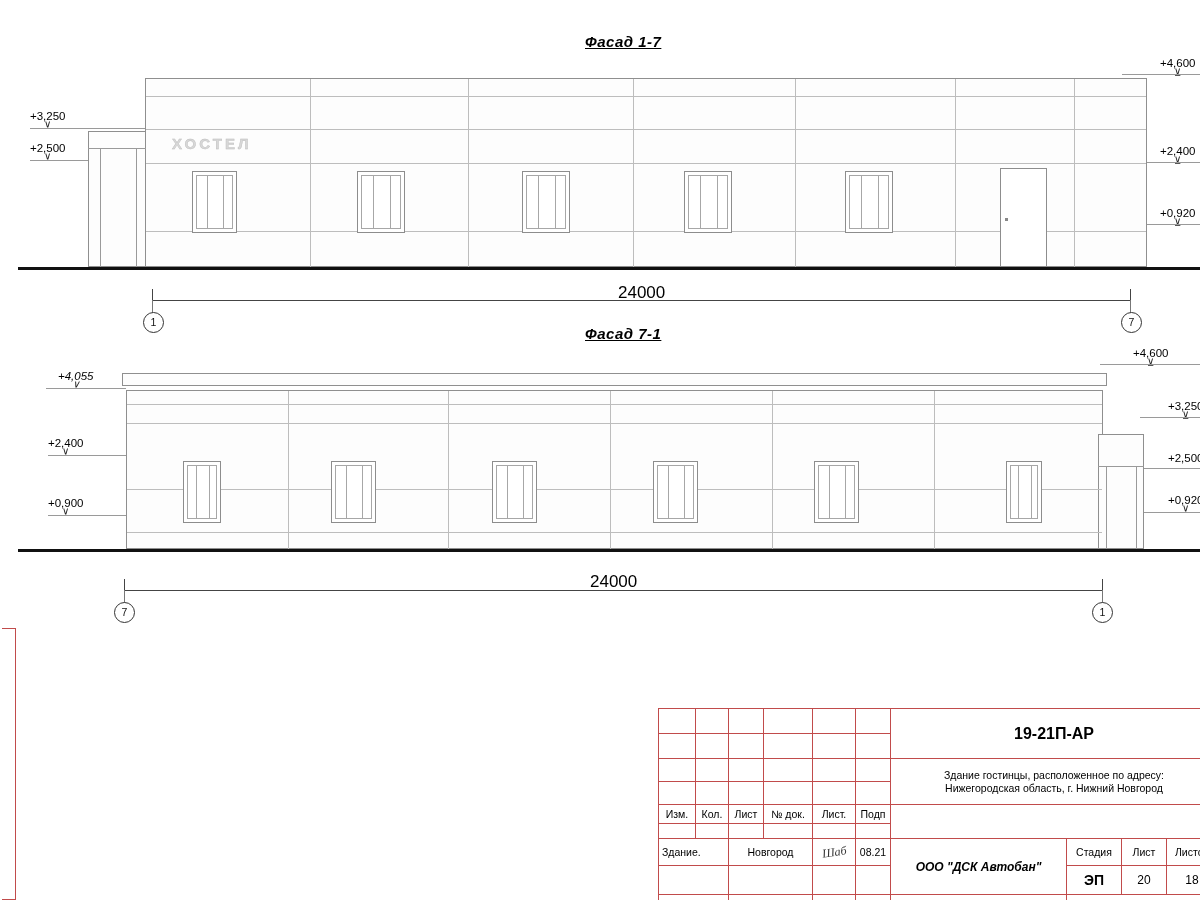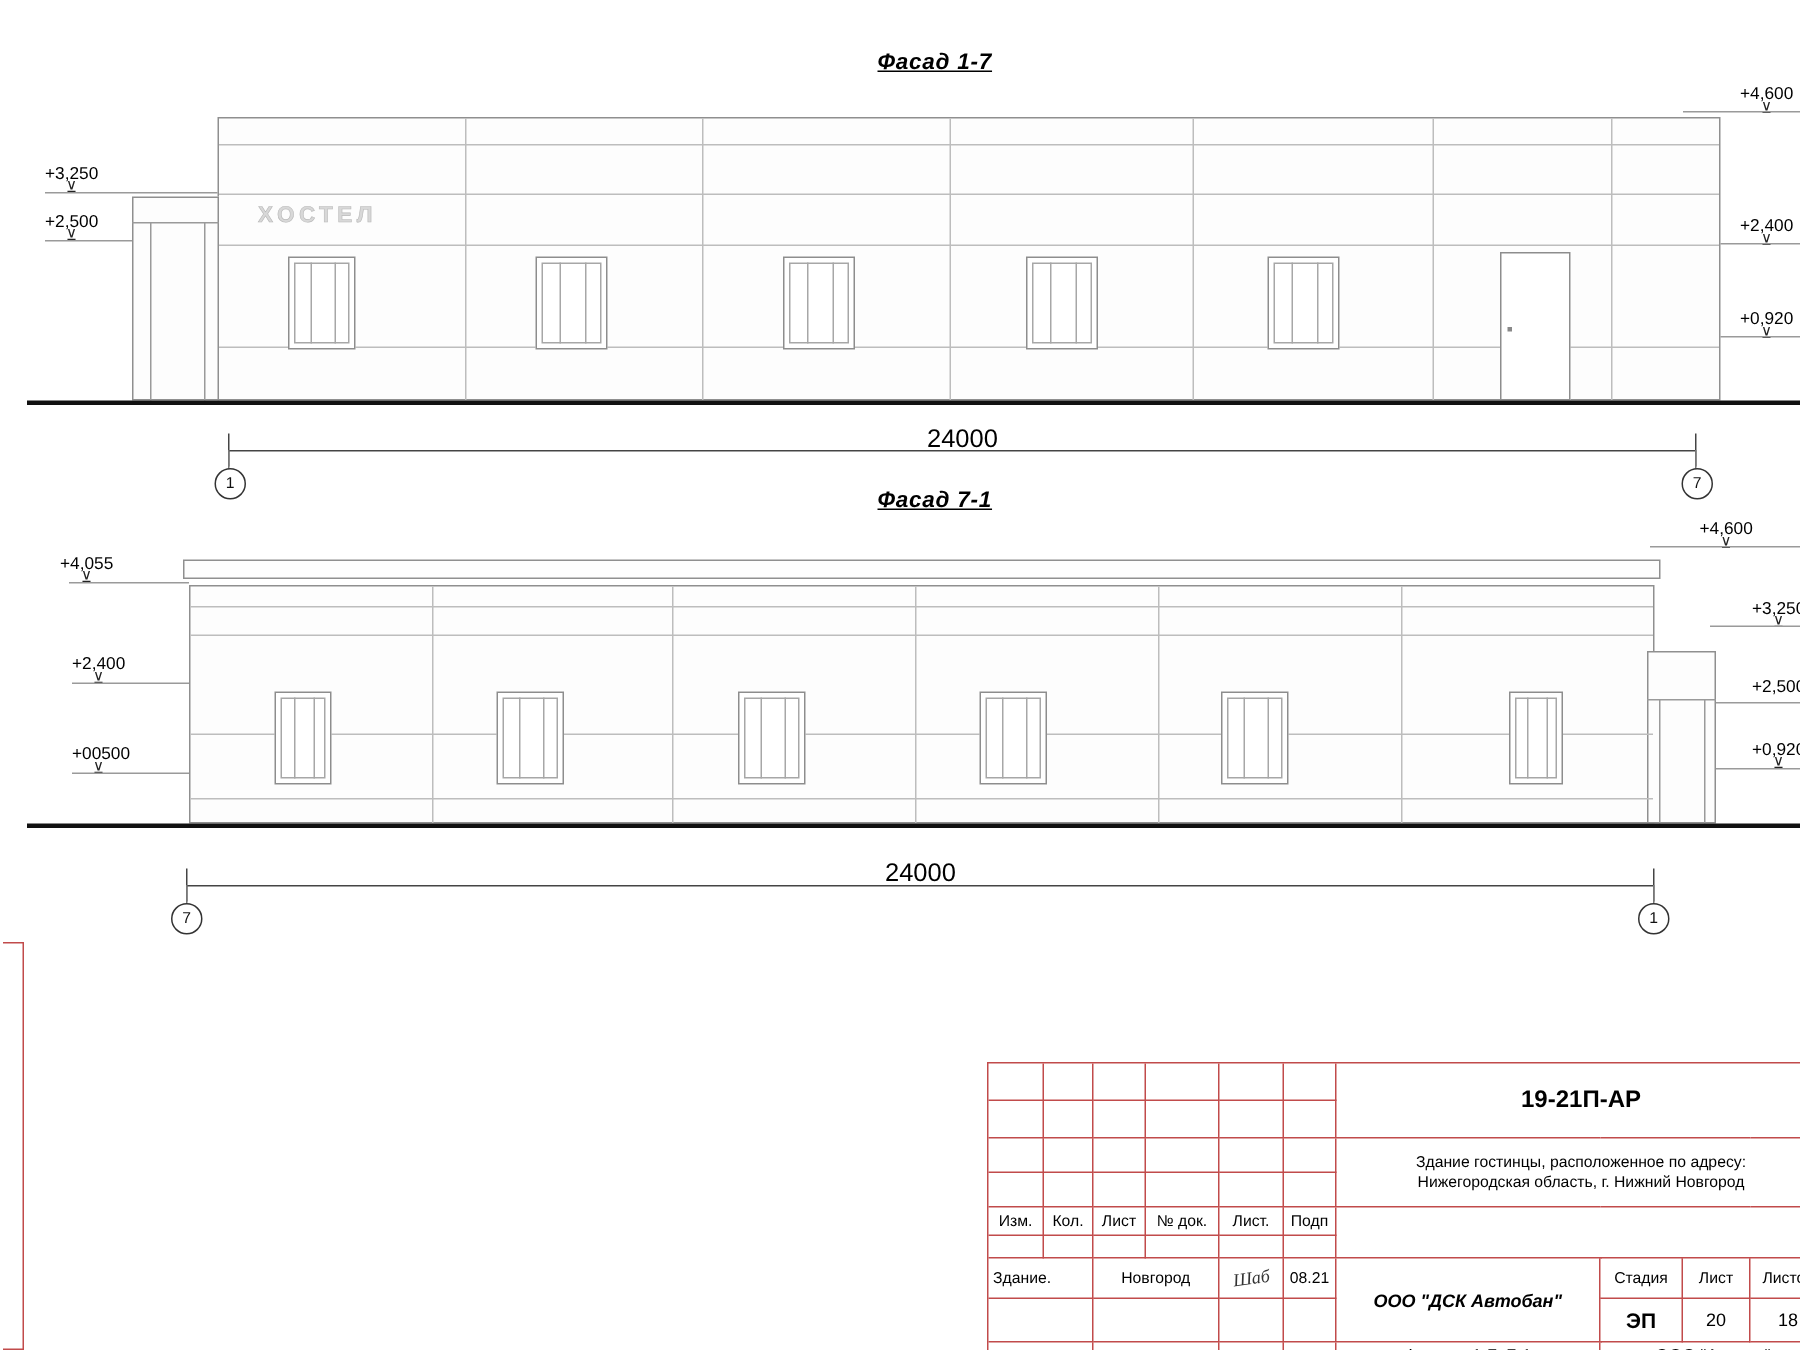--- a/index.html
+++ b/index.html
@@ -295,34 +295,34 @@
     <span>+2,500</span>
   </div>
   <div class="thinline" style="left:1140px; top:468px; width:60px;"></div>
 
   <div class="lvl" style="left:1168px; top:494px;">
     <span>+0,920</span>
     <span class="mark">⊻</span>
   </div>
   <div class="thinline" style="left:1140px; top:512px; width:60px;"></div>
 
-  <div class="lvl" style="left:40px; top:370px;">
+  <div class="lvl" style="left:58px; top:370px;font-style:italic;">
     <span>+4,055</span>
     <span class="mark">⊻</span>
   </div>
   <div class="thinline" style="left:46px; top:388px; width:80px;"></div>
 
   <div class="lvl" style="left:48px; top:437px;">
     <span>+2,400</span>
     <span class="mark">⊻</span>
   </div>
   <div class="thinline" style="left:48px; top:455px; width:78px;"></div>
 
   <div class="lvl" style="left:48px; top:497px;">
-    <span>+00500</span>
+    <span>+0,900</span>
     <span class="mark">⊻</span>
   </div>
   <div class="thinline" style="left:48px; top:515px; width:78px;"></div>
 
   <div class="wall" style="left:122px; top:373px; width:985px; height:13px;"></div>
 
   <div class="wall" style="left:126px; top:390px; width:977px; height:159px;"></div>
 
   <div class="wall" style="left:1098px; top:434px; width:46px; height:115px;"></div>
   <div class="thinvline" style="left:1106px; top:466px; height:83px;"></div>

